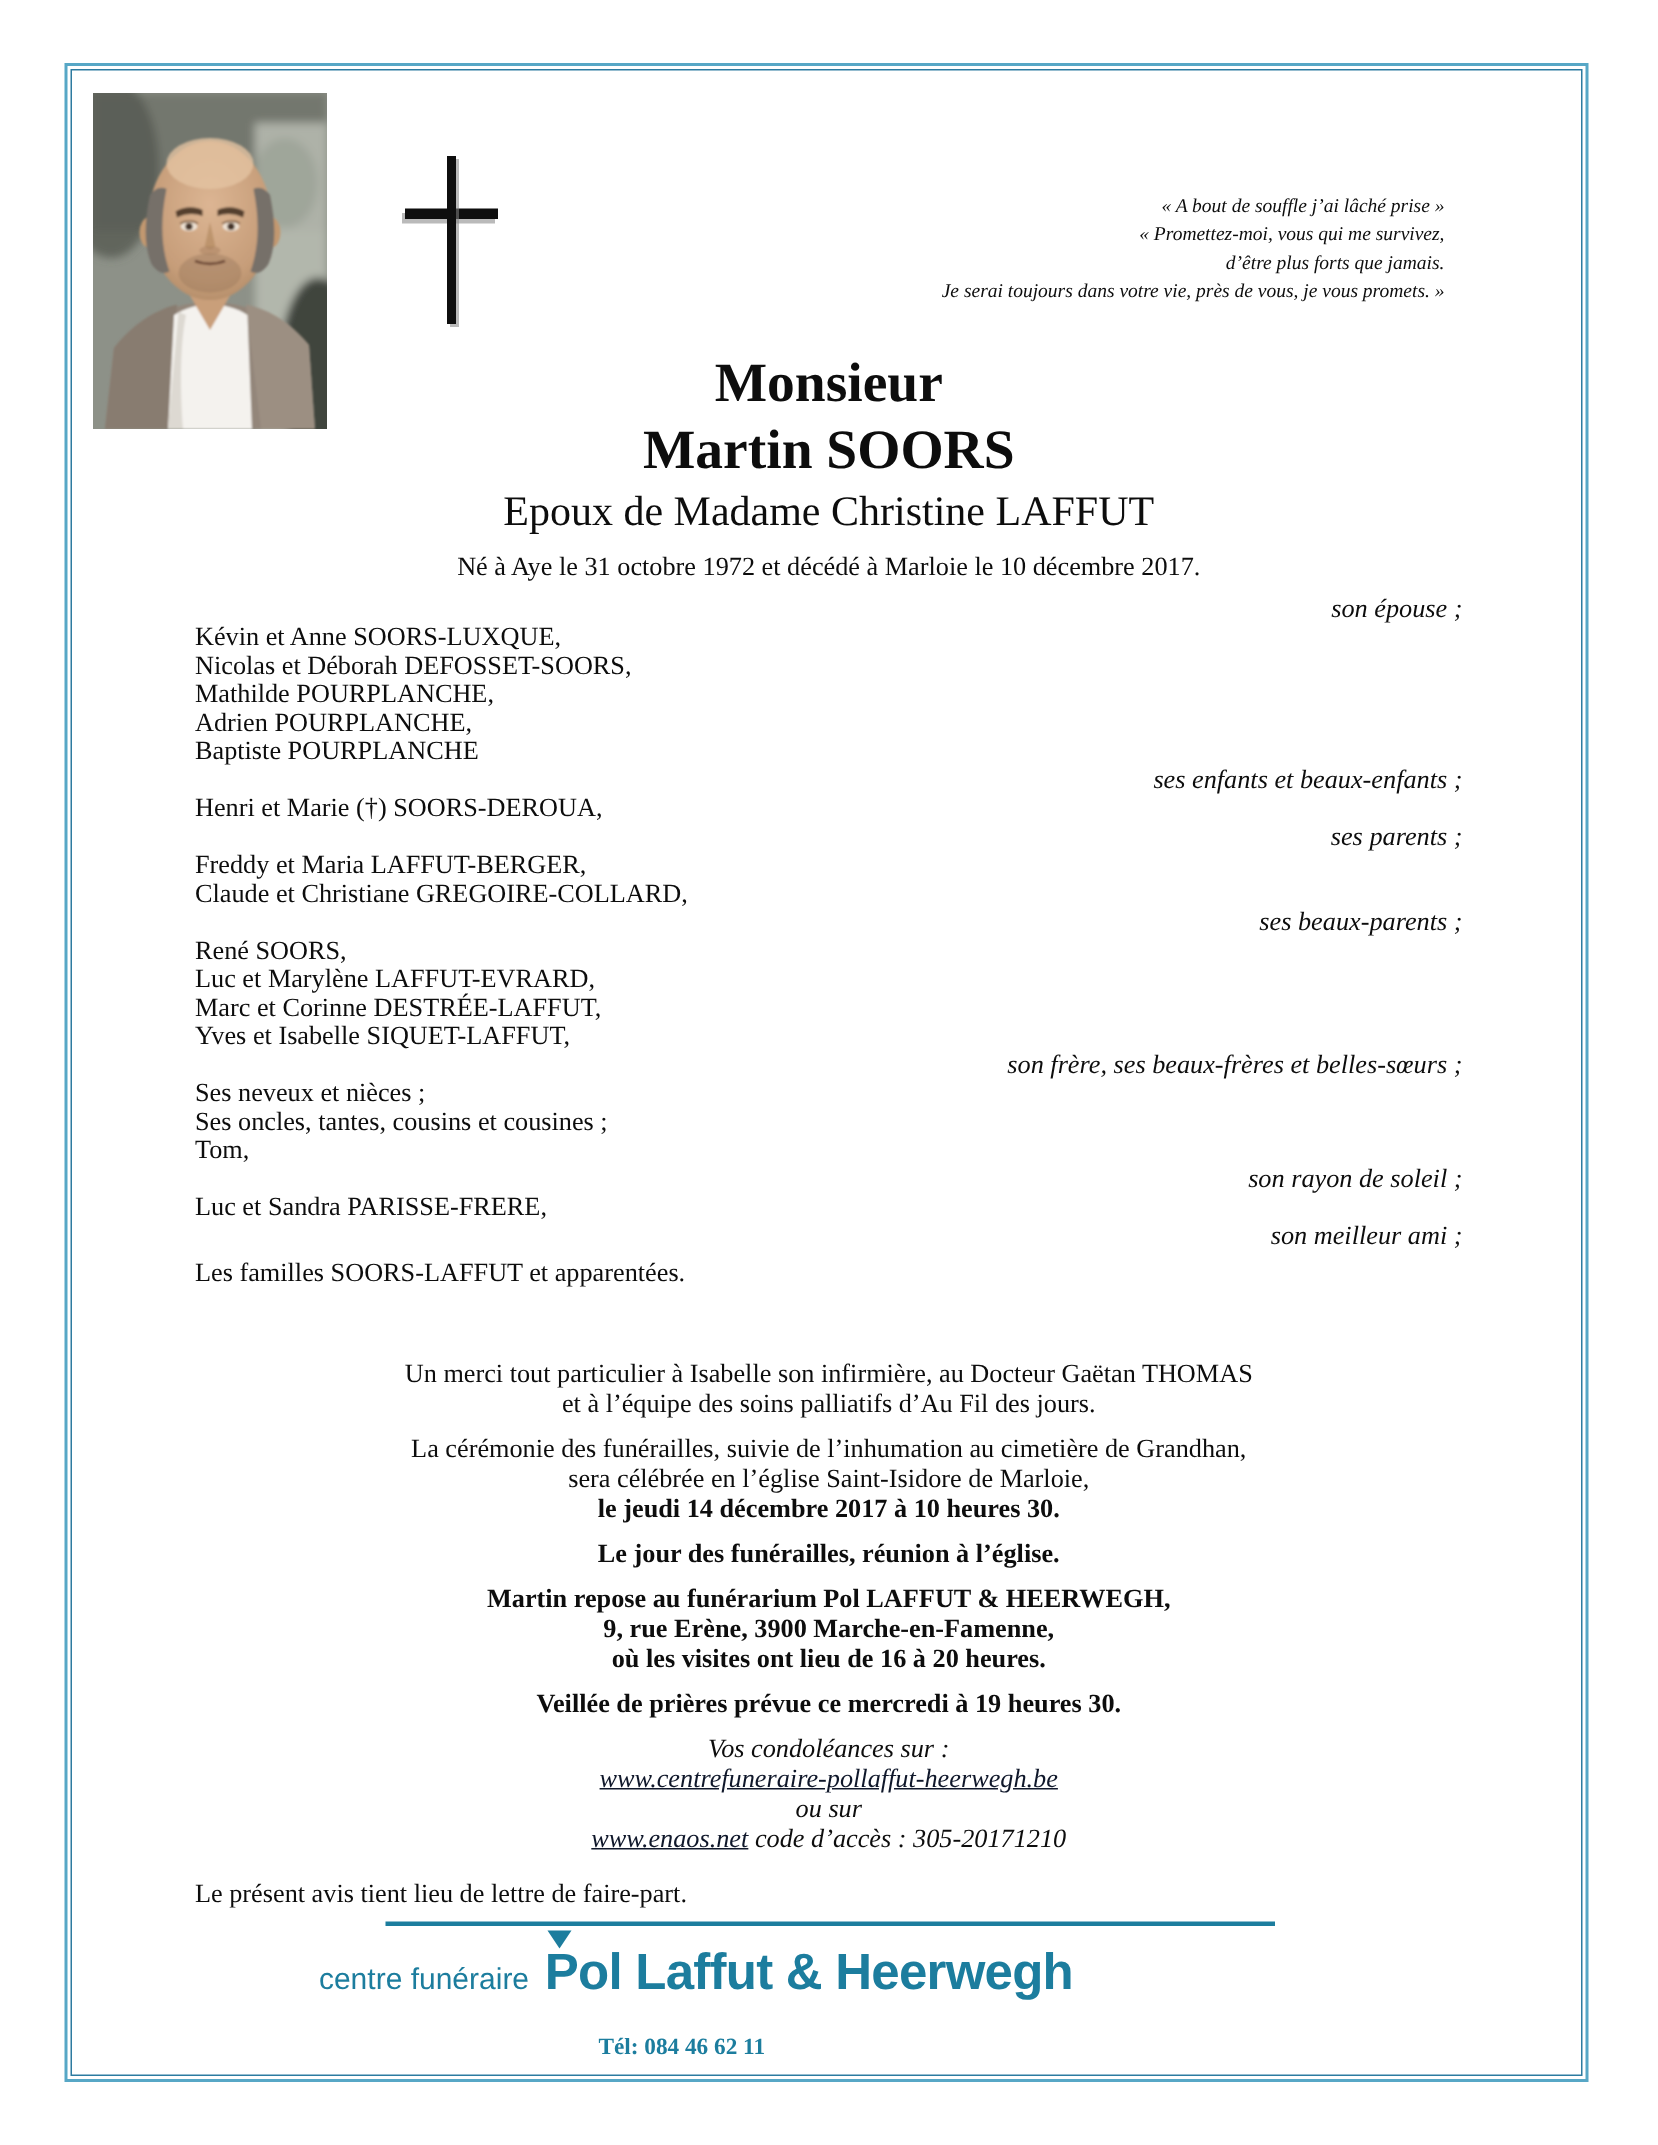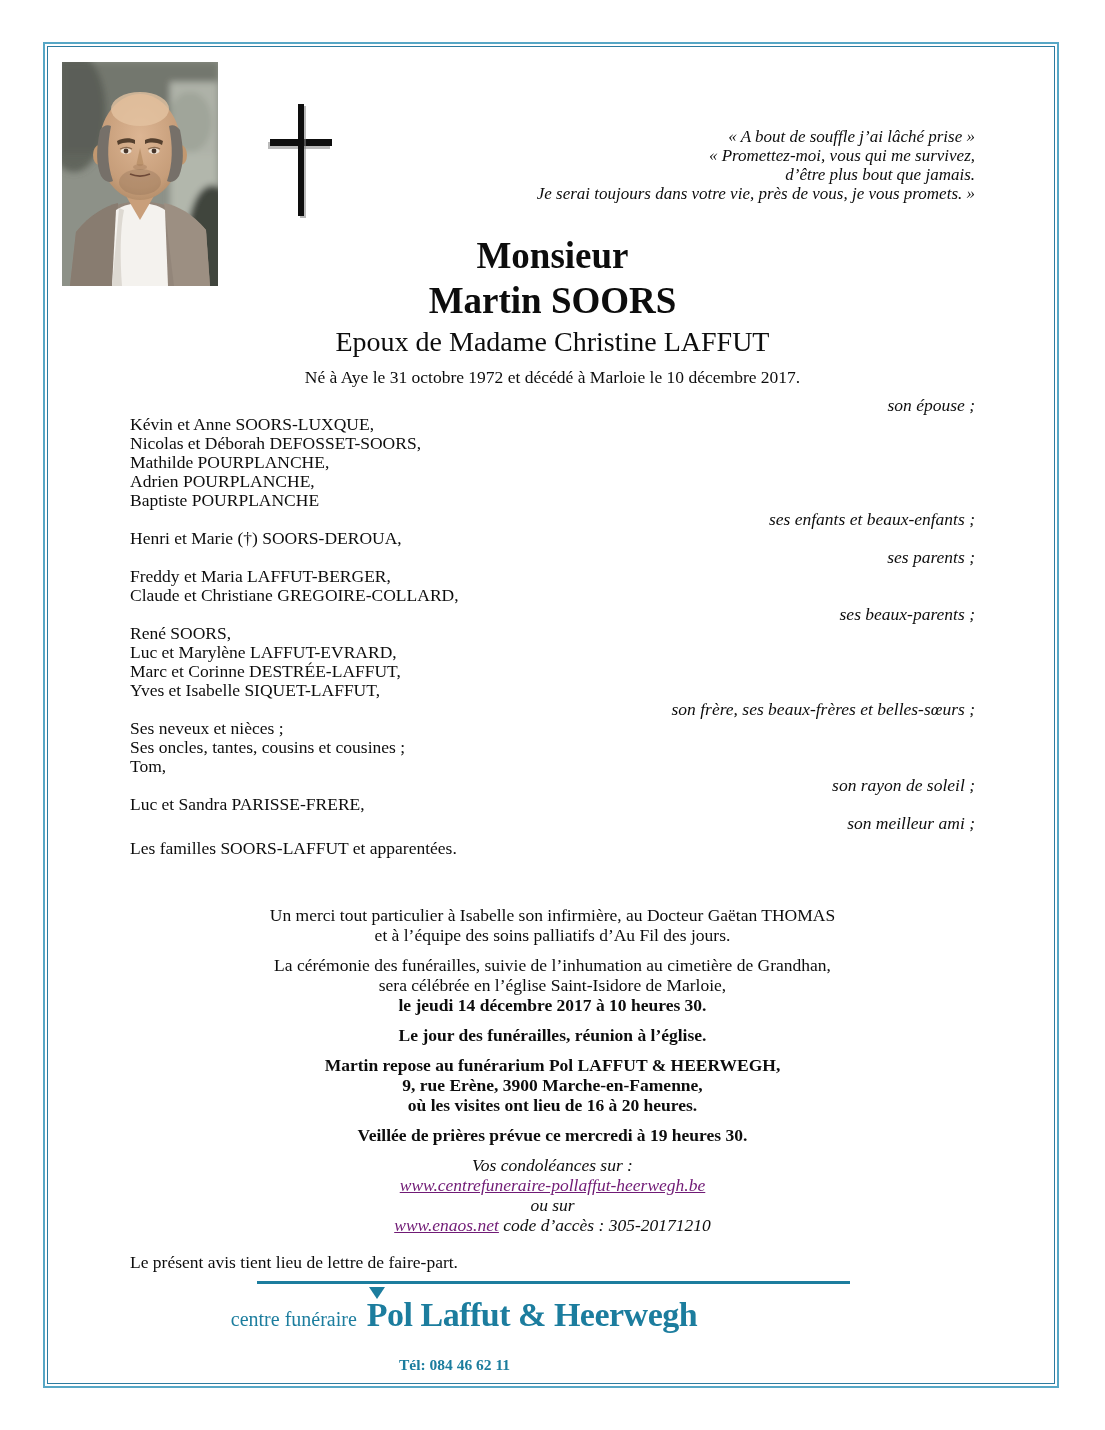--- a/index.html
+++ b/index.html
@@ -18,49 +18,49 @@
   .photo { position:absolute; left:62px; top:62px; width:156px; height:224px; overflow:hidden; }
 
   
   .cross { position:absolute; left:268px; top:104px; width:66px; height:114px; }
   .cross-v { position:absolute; left:30px; top:0; width:6px; height:112px; background:#0e0e0e;
     box-shadow:2px 2px 0 rgba(130,130,130,.55); }
   .cross-h { position:absolute; left:2px; top:35px; width:62px; height:7px; background:#0e0e0e;
     box-shadow:-2px 3px 0 rgba(130,130,130,.55); }
 
   
-  .quote { position:absolute; left:400px; top:127px; width:575px; text-align:right;
-    font-style:italic; font-size:17px; line-height:19px; }
+  .quote { position:absolute; left:388px; top:127px; width:575px; text-align:right;
+    font-style:italic; font-size:13px; line-height:19px; }
 
   
   .title-block { position:absolute; left:130px; top:233px; width:845px; text-align:center; }
   .salutation, .deceased-name { font-size:37px; font-weight:bold; line-height:45px; }
   .spouse-line { font-size:28px; line-height:38px; }
   .life-dates { font-size:17.5px; line-height:20px; margin-top:6px; }
 
   
   .family { position:absolute; left:130px; top:396px; width:845px; font-size:17.5px; line-height:19px; }
   .family .intro { margin-bottom:19px; }
   .fl { text-align:left; }
   .fr { text-align:right; font-style:italic; }
   .family .closing { margin-top:6px; }
 
   
   .center-block { position:absolute; left:130px; top:905px; width:845px; text-align:center;
     font-size:17.5px; line-height:20px; }
   .center-block p { margin:0 0 10px 0; }
   .italic { font-style:italic; }
-  a.doc-link { color:#701a75; font-style:italic; }
+  a.doc-link { color:#0f172a; font-style:italic; }
 
   .legal-notice { position:absolute; left:130px; top:1252px; font-size:17.5px; }
 
   
   .footer-rule { position:absolute; left:257px; top:1281px; width:593px; height:3px; background:#1c7d9e; }
   .brandline { position:absolute; left:0; top:1296px; width:928px; text-align:center;
-    font-family:Liberation Serif, serif; color:#1c7d9e; white-space:nowrap; }
+    font-family:Liberation Sans, sans-serif; color:#1c7d9e; white-space:nowrap; }
   .brand-prefix { font-size:20px; letter-spacing:0; }
   .brand-name { position:relative; font-size:34px; font-weight:bold; margin-left:6px; letter-spacing:-0.5px; }
   .logo-triangle { position:absolute; left:2px; top:-9px; width:0; height:0;
     border-left:8px solid transparent; border-right:8px solid transparent;
     border-top:12px solid #1c7d9e; }
   .footer-locations { position:absolute; left:0; top:1337px; width:1105px; text-align:center;
     font-size:16.5px; font-weight:bold; color:#1c7d9e; }
   .footer-phone { position:absolute; left:0; top:1356px; width:909px; text-align:center;
     font-size:15.5px; font-weight:bold; color:#1c7d9e; }
 </style>
@@ -127,21 +127,21 @@
   </div>
 
   <div class="cross">
     <div class="cross-h"></div>
     <div class="cross-v"></div>
   </div>
 
   <div class="quote">
     <div>« A bout de souffle j’ai lâché prise »</div>
     <div>« Promettez-moi, vous qui me survivez,</div>
-    <div>d’être plus bout que jamais.</div>
+    <div>d’être plus forts que jamais.</div>
     <div>Je serai toujours dans votre vie, près de vous, je vous promets. »</div>
   </div>
 
   <div class="title-block">
     <div class="salutation">Monsieur</div>
     <div class="deceased-name">Martin SOORS</div>
     <div class="spouse-line">Epoux de Madame Christine LAFFUT</div>
     <div class="life-dates">Né à Aye le 31 octobre 1972 et décédé à Marloie le 10 décembre 2017.</div>
   </div>
 

